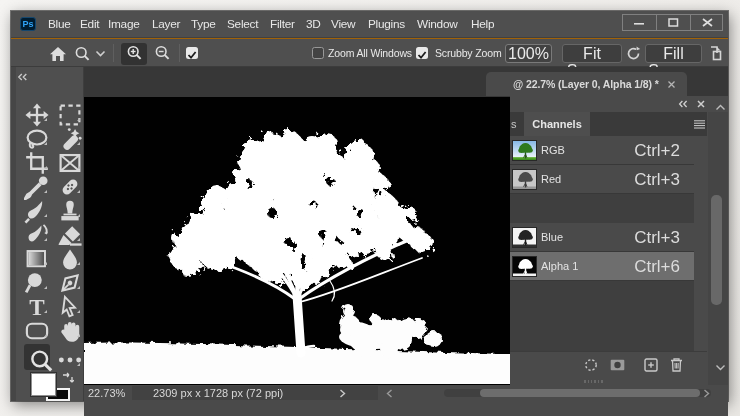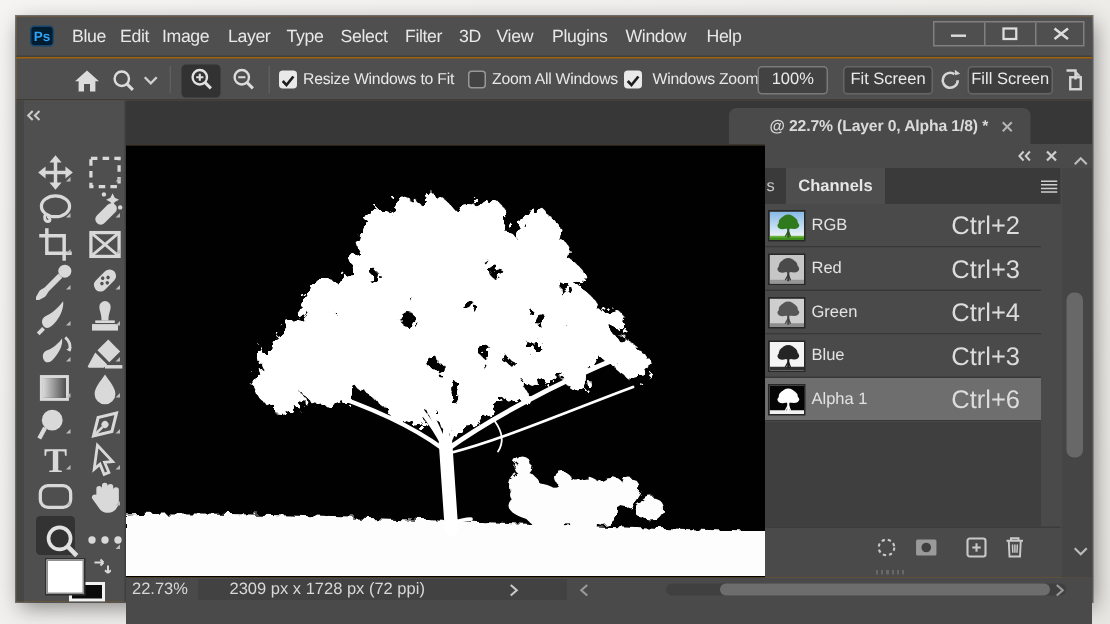--- a/index.html
+++ b/index.html
@@ -10,21 +10,21 @@
 .pslogo{position:absolute;left:9px;top:6px;width:16px;height:14px;background:#001c30;border:1px solid #15476e;border-radius:3px;color:#2fa3f7;font-size:9px;font-weight:bold;text-align:center;line-height:13px}
 .winbtns{position:absolute;left:611px;top:3px;width:101px;height:17px;border:1px solid #808080;display:flex}
 .winbtns div{flex:1;border-right:1px solid #808080;position:relative}
 .winbtns div:last-child{border-right:none}
 .optbar{position:absolute;left:0;top:28px;width:717px;height:28px;background:#4f4f4f;border-bottom:1px solid #3c3c3c}
 .ot{position:absolute;top:0;height:28px;line-height:28px;font-size:10.5px;letter-spacing:-.15px;color:#e9e9e9}
 .osep{position:absolute;top:5px;width:1px;height:18px;background:#5f5f5f}
 .cb{position:absolute;top:8px;width:12px;height:12px;border-radius:2.5px}
 .cbon{background:#e9e9e9}
 .cboff{background:#434343;border:1px solid #989898}
-.obtn{position:absolute;top:5px;height:19px;background:#3e3e3e;border:1px solid #666;border-radius:3px;font-size:11px;color:#e9e9e9;text-align:center}
+.obtn{position:absolute;top:5px;height:19px;background:#3e3e3e;border:1px solid #666;border-radius:3px;font-size:16px;color:#e9e9e9;text-align:center}
 .toolbar{position:absolute;left:0;top:56px;width:73px;height:334px;background:#4f4f4f;border-right:1px solid #3e3e3e}
 .toolbar:before{content:"";position:absolute;left:0;top:0;width:5px;height:334px;background:#464646}
 .tool{position:absolute;width:26px;height:26px}
 .tabrow{position:absolute;left:73px;top:56px;width:644px;height:30px;background:#373737}
 .doctab{position:absolute;left:402px;top:5px;width:201px;height:24px;background:#4a4a4a;border-radius:5px 5px 0 0;color:#dadada;font-size:10.5px;font-weight:bold;letter-spacing:-.1px;line-height:24px;text-align:left}
 .canvas{position:absolute;left:73px;top:86px;width:426px;height:288px;background:#000;overflow:hidden}
 .panel{position:absolute;left:499px;top:85px;width:218px;height:289px;background:#4a4a4a}
 .phead{position:absolute;left:0;top:0;width:218px;height:16px;background:#4a4a4a}
 .ptabs{position:absolute;left:0;top:16px;width:218px;height:24px;background:#3a3a3a}
 .ptab{position:absolute;left:14px;top:0;width:66px;height:24px;background:#4e4e4e;color:#e6e6e6;font-size:11px;font-weight:bold;text-align:center;line-height:24px}
@@ -95,27 +95,26 @@
       </svg>
 <svg class="abs" style="left:143px;top:6px" width="17" height="17" viewBox="0 0 17 17">
         <circle cx="7.2" cy="6.5" r="4.8" fill="none" stroke="#dcdcdc" stroke-width="1.6"></circle>
         <line x1="4.8" y1="6.5" x2="9.6" y2="6.5" stroke="#dcdcdc" stroke-width="1.4"></line>
         <line x1="10.6" y1="9.9" x2="14.6" y2="13.9" stroke="#dcdcdc" stroke-width="2"></line>
       </svg>
 <div class="osep" style="left:168px"></div>
 <div class="cb cbon" style="left:175px"><svg width="12" height="12" viewBox="0 0 12 12">
           <path d="M2.5,6 L5,8.7 L9.6,3" fill="none" stroke="#1d1d1d" stroke-width="1.8"></path>
         </svg></div>
-<span class="ot" style="left:191px">Resize Windows to Fit</span>
 <div class="cb cboff" style="left:301px"></div>
 <span class="ot" style="left:317px">Zoom All Windows</span>
 <div class="cb cbon" style="left:405px"><svg width="12" height="12" viewBox="0 0 12 12">
           <path d="M2.5,6 L5,8.7 L9.6,3" fill="none" stroke="#1d1d1d" stroke-width="1.8"></path>
         </svg></div>
-<span class="ot" style="left:424px">Windows Zoom</span>
+<span class="ot" style="left:424px">Scrubby Zoom</span>
 <div class="obtn" style="left:494px;width:47px;line-height:17px;background:#424242;border-color:#7a7a7a">100%</div>
 <div class="obtn" style="left:551px;width:60px;line-height:17px">Fit Screen</div>
 <svg class="abs" style="left:615px;top:7px" width="15" height="15" viewBox="0 0 15 15">
         <path d="M12.5,7.5 a5,5 0 1 1 -2.2,-4.1" fill="none" stroke="#d5d5d5" stroke-width="1.7"></path>
         <path d="M10.5,0.5 L10.8,4.2 L14.2,3.1 Z" fill="#d5d5d5"></path>
       </svg>
 <div class="obtn" style="left:634px;width:57px;line-height:17px">Fill Screen</div>
 <svg class="abs" style="left:696px;top:6px" width="16" height="16" viewBox="0 0 16 16">
         <path d="M4,2 L10,2 L10,8" fill="none" stroke="#d5d5d5" stroke-width="1.6"></path>
         <path d="M10,2 L13.5,5.5 L10,5.5 Z" fill="#d5d5d5"></path>
@@ -1039,36 +1038,20 @@
                 <path d="M10.5,16.8 L12.3,13.5 M14,16.8 L12.7,13.5" stroke="#3a3a3a" stroke-width="0.9" fill="none"></path>
                 <ellipse cx="12.5" cy="7.2" rx="6.3" ry="4.5"></ellipse>
                 <ellipse cx="8.6" cy="9.4" rx="3.3" ry="2.5"></ellipse>
                 <ellipse cx="16.4" cy="9.2" rx="3.4" ry="2.5"></ellipse>
                 <ellipse cx="12.5" cy="4.6" rx="3.9" ry="2.6"></ellipse>
               </g>
             </svg></div>
 <span class="pname">Red</span>
           <span class="pctrl">Ctrl+3</span>
 </div>
-<div class="prow" style="top:58px">
-<div class="pthumb"><svg width="25" height="21" viewBox="0 0 25 21">
-              <rect width="25" height="21" fill="#cecece"></rect>
-              <rect y="16.5" width="25" height="4.5" fill="#8e8e8e"></rect>
-              <g fill="#565656">
-                <rect x="11.8" y="9" width="1.4" height="8.5" fill="#454545"></rect>
-                <path d="M10.5,16.8 L12.3,13.5 M14,16.8 L12.7,13.5" stroke="#454545" stroke-width="0.9" fill="none"></path>
-                <ellipse cx="12.5" cy="7.2" rx="6.3" ry="4.5"></ellipse>
-                <ellipse cx="8.6" cy="9.4" rx="3.3" ry="2.5"></ellipse>
-                <ellipse cx="16.4" cy="9.2" rx="3.4" ry="2.5"></ellipse>
-                <ellipse cx="12.5" cy="4.6" rx="3.9" ry="2.6"></ellipse>
-              </g>
-            </svg></div>
-<span class="pname">Green</span>
-          <span class="pctrl">Ctrl+4</span>
-</div>
 <div class="prow" style="top:87px">
 <div class="pthumb"><svg width="25" height="21" viewBox="0 0 25 21">
               <rect width="25" height="21" fill="#f4f4f4"></rect>
               <rect y="16.5" width="25" height="4.5" fill="#303030"></rect>
               <g fill="#252525">
                 <rect x="11.8" y="9" width="1.4" height="8.5" fill="#1c1c1c"></rect>
                 <path d="M10.5,16.8 L12.3,13.5 M14,16.8 L12.7,13.5" stroke="#1c1c1c" stroke-width="0.9" fill="none"></path>
                 <ellipse cx="12.5" cy="7.2" rx="6.3" ry="4.5"></ellipse>
                 <ellipse cx="8.6" cy="9.4" rx="3.3" ry="2.5"></ellipse>
                 <ellipse cx="16.4" cy="9.2" rx="3.4" ry="2.5"></ellipse>

